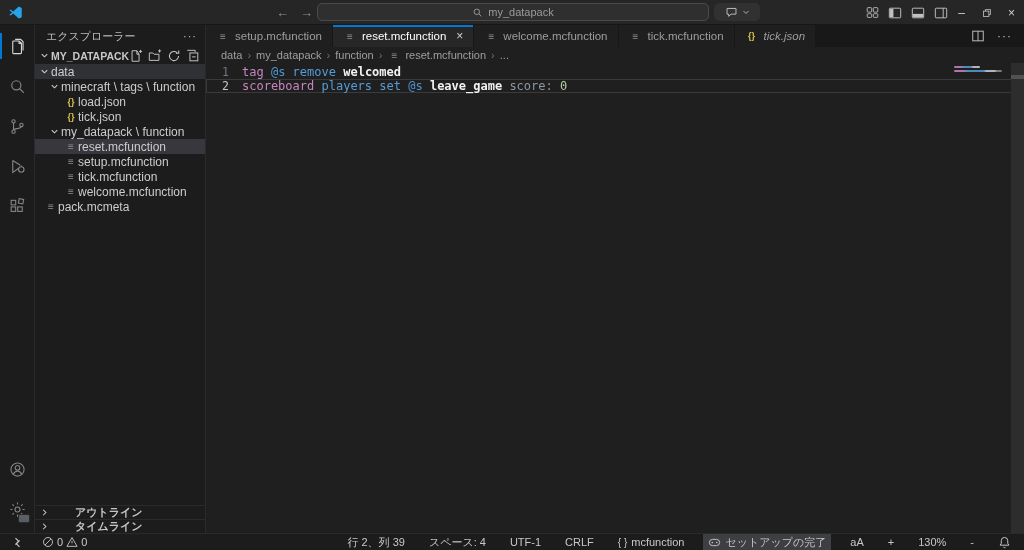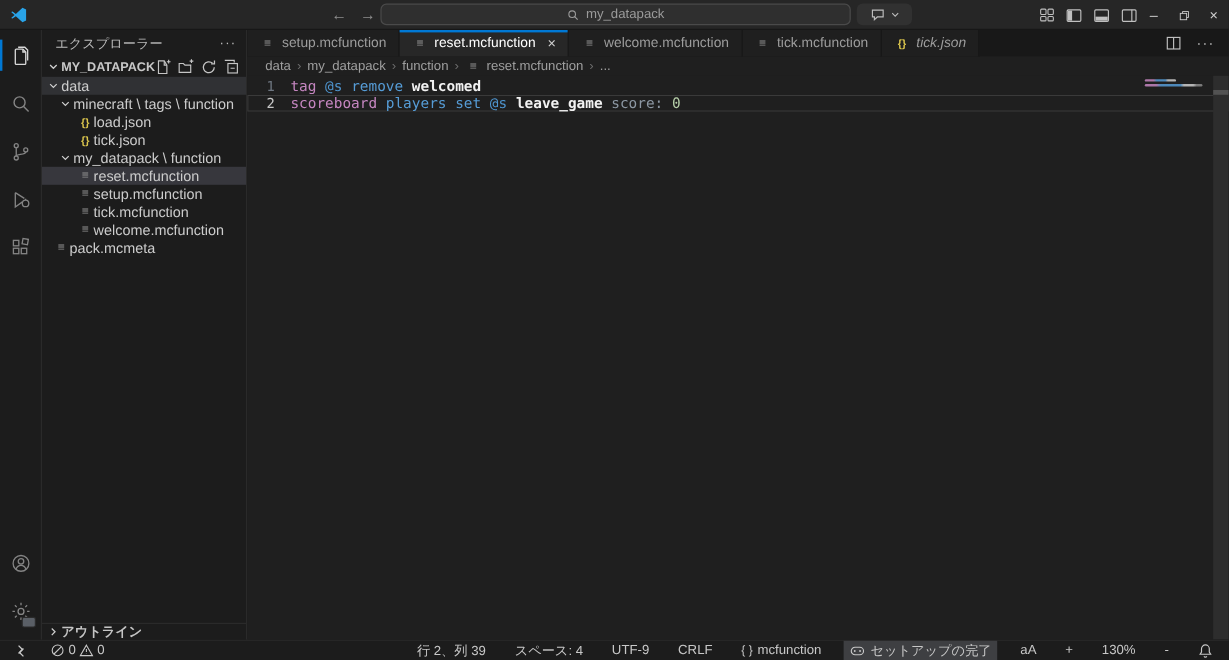--- a/index.html
+++ b/index.html
@@ -40,21 +40,21 @@
   .section-toolbar span{cursor:pointer;}
   .tree{flex:none;}
   .tree-row{height:15px;display:flex;align-items:center;font-size:12px;color:#cccccc;cursor:pointer;white-space:nowrap;}
   .tree-row.highlight{background:#303134;}
   .tree-row.selected{background:#37373d;}
   .chev{flex:none;width:13px;display:flex;justify-content:center;color:#cfcfcf;}
   .file-ico{flex:none;width:14px;text-align:center;font-style:normal;}
   .json-glyph{color:#dcc64d;font-size:9px;font-weight:bold;}
   .mc-glyph{color:#8f8f8f;font-size:10px;}
   .sidebar-spacer{flex:1;}
-  .panel-row{height:14px;border-top:1px solid #2a2a2a;display:flex;align-items:center;font-size:11px;font-weight:bold;color:#c5c5c5;padding-left:3px;cursor:pointer;flex:none;}
+  .panel-row{height:14px;border-top:1px solid #2a2a2a;display:flex;align-items:center;font-size:11px;font-weight:bold;color:#c5c5c5;padding-left:3px;cursor:pointer;flex:none;gap:24px;}
 
   
   .editor-group{flex:1;display:flex;flex-direction:column;min-width:0;}
   .tab-bar{height:22px;background:#181818;display:flex;align-items:stretch;flex:none;}
   .tab{display:flex;align-items:center;gap:5px;padding:0 10px;font-size:11.5px;color:#9d9d9d;background:#1f1f1f;
     border-right:1px solid #171717;position:relative;cursor:pointer;white-space:nowrap;}
   .tab.active{background:#272727;color:#ffffff;}
   .tab.active::before{content:"";position:absolute;top:0;left:0;right:0;height:2px;background:#0078d4;}
   .tab.italic .tab-label{font-style:italic;}
   .tab-close{margin-left:5px;font-size:12px;color:#d0d0d0;}
@@ -342,20 +342,28 @@
       </div>
     <div class="sidebar-spacer"></div>
     <div class="panel-row">
       <span class="chev">
           <svg width="11" height="11" viewBox="0 0 16 16" fill="none" stroke="currentColor" stroke-width="1.5">
             <path d="M6 4l4 4-4 4"></path>
           </svg>
         </span>
       <span>アウトライン</span>
     </div>
+    <div class="panel-row">
+      <span class="chev">
+          <svg width="11" height="11" viewBox="0 0 16 16" fill="none" stroke="currentColor" stroke-width="1.5">
+            <path d="M6 4l4 4-4 4"></path>
+          </svg>
+        </span>
+      <span>タイムライン</span>
+    </div>
   </div>
 
   <div class="editor-group">
     <div class="tab-bar">
       <div id="tabs" style="display:flex;align-items:stretch;">
           <div class="tab">
             <span class="file-ico mc-glyph">≡</span>
             <span class="tab-label">setup.mcfunction</span>
           </div>
           <div class="tab active">
@@ -459,21 +467,21 @@
     </span>
   </div>
   <div class="sb-right" id="sb-right">
       <span class="sb-item">
         <span>行 2、列 39</span>
       </span>
       <span class="sb-item">
         <span>スペース: 4</span>
       </span>
       <span class="sb-item">
-        <span>UTF-9</span>
+        <span>UTF-1</span>
       </span>
       <span class="sb-item">
         <span>CRLF</span>
       </span>
       <span class="sb-item">
         <span class="braces-glyph">{ }</span>
         <span>mcfunction</span>
       </span>
       <span class="sb-item prominent">
         <span>

